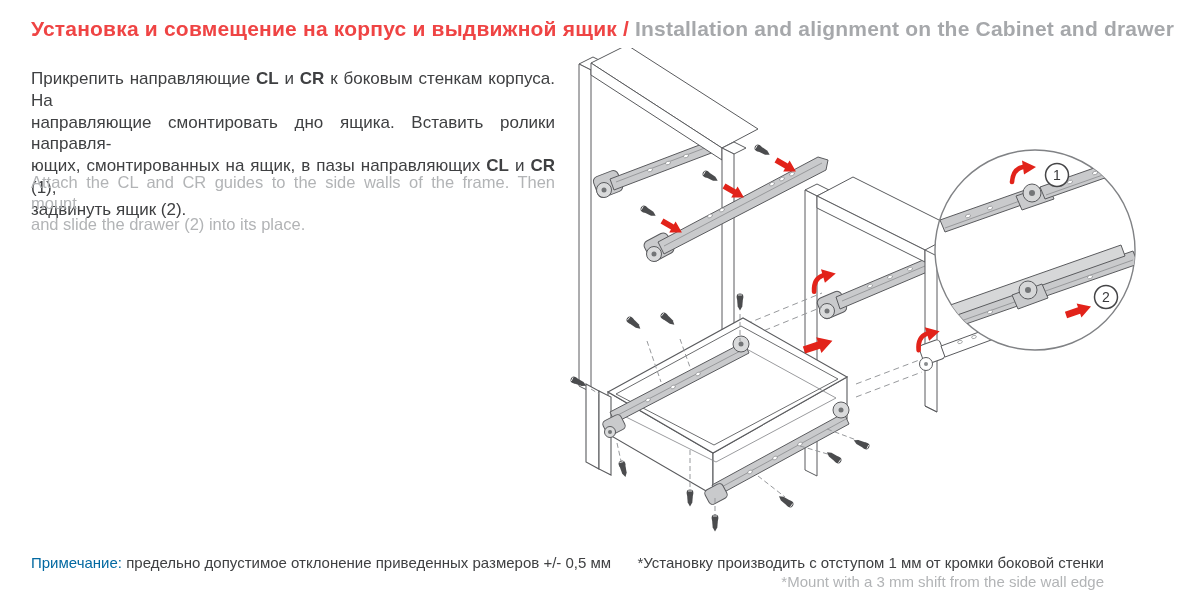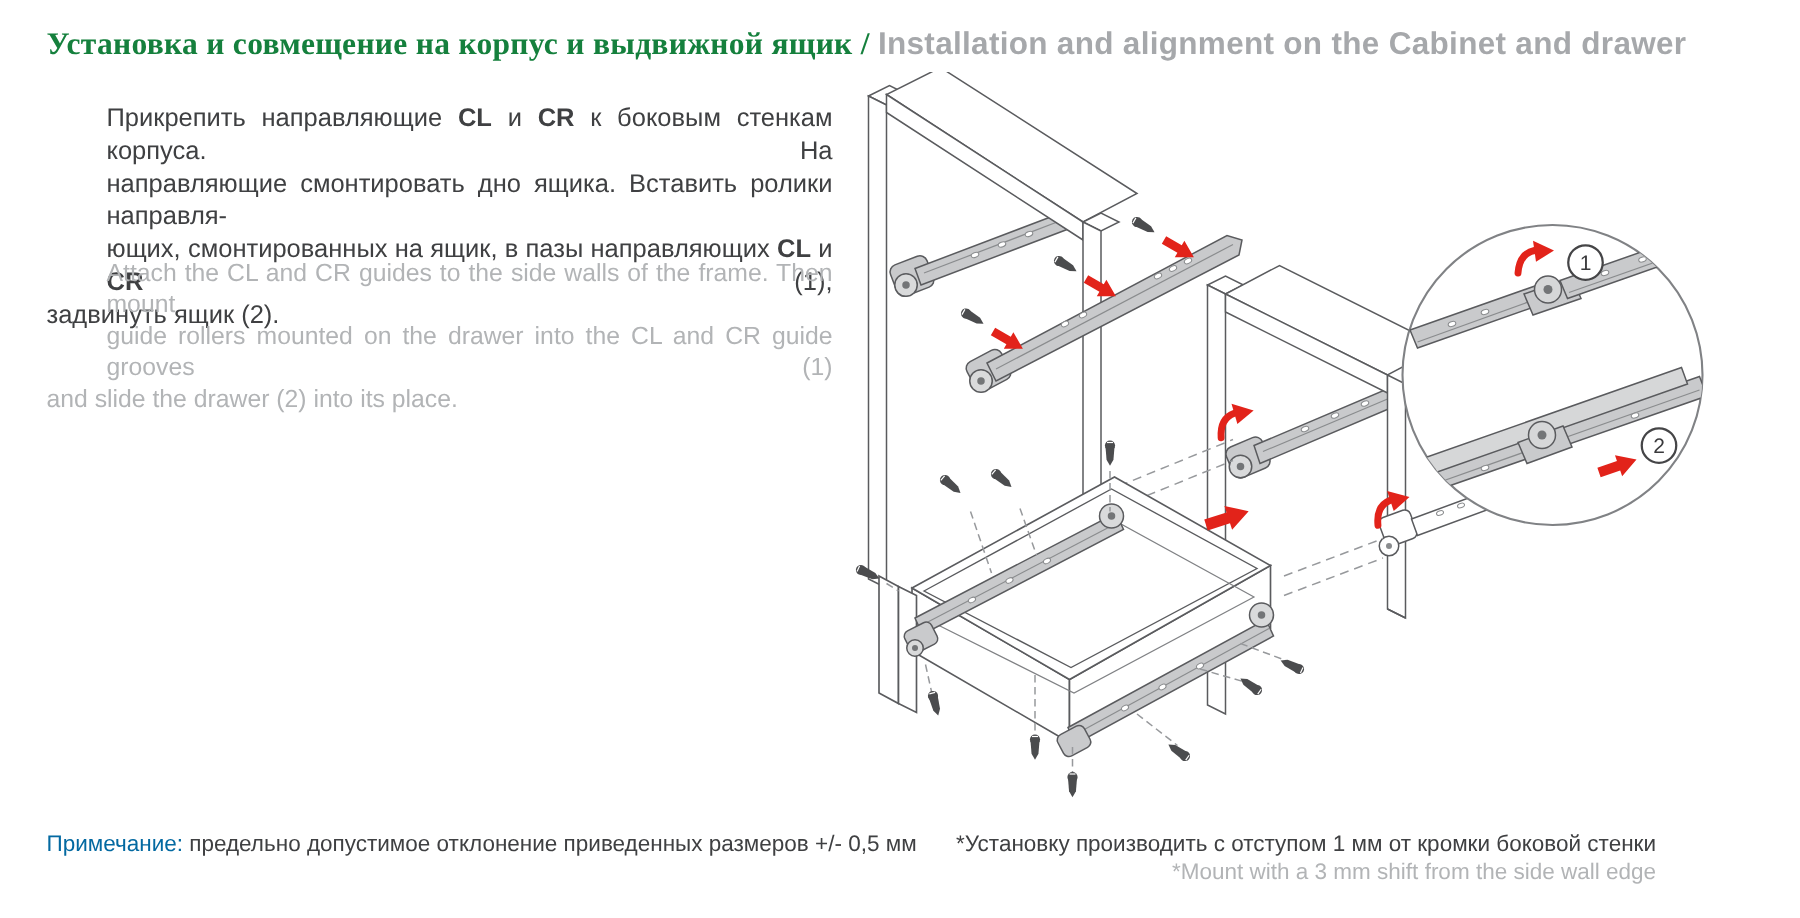--- a/index.html
+++ b/index.html
@@ -4,27 +4,27 @@
 <style>
   html,body{margin:0;padding:0;}
   body{
     width:1200px;height:612px;position:relative;background:#ffffff;
     font-family:"Liberation Sans", sans-serif;overflow:hidden;
   }
   .title{
     position:absolute;left:31px;top:17px;font-size:21px;font-weight:bold;
     white-space:nowrap;letter-spacing:.2px;
   }
-  .title .ru{color:#15803d;font-family:Liberation Serif, serif;}
+  .title .ru{color:#ef4444;}
   .title .en{color:#a6a8ab;}
   .para{position:absolute;left:31px;width:524px;}
   #para-ru{top:68px;color:#3f4042;font-size:17px;line-height:21.8px;}
   #para-en{top:172px;color:#b2b4b6;font-size:16.5px;line-height:21px;}
   .tline{white-space:normal;}
-  .tline.just{text-align:justify;text-align-last:justify;margin-left:40px;}
+  .tline.just{text-align:justify;text-align-last:justify;}
   .notes-left{position:absolute;left:31px;top:554px;font-size:15px;line-height:18.6px;}
   .notes-right{position:absolute;right:96px;top:554px;font-size:15px;line-height:18.6px;text-align:right;}
   .red{color:#0369a1;}
   .dark{color:#3f4042;}
   .lite{color:#b2b4b6;}
   #diagram{position:absolute;left:560px;top:48px;width:640px;height:510px;}
 </style>
 </head>
 <body>
 
@@ -33,21 +33,20 @@
 </div>
 
 <div class="para" id="para-ru">
     <div class="tline just"><span>Прикрепить направляющие </span><span style="font-weight: 700;">CL</span><span> и </span><span style="font-weight: 700;">CR</span><span> к боковым стенкам корпуса. На</span></div>
     <div class="tline just"><span>направляющие смонтировать дно ящика. Вставить ролики направля-</span></div>
     <div class="tline just"><span>ющих, смонтированных на ящик, в пазы направляющих </span><span style="font-weight: 700;">CL</span><span> и </span><span style="font-weight: 700;">CR</span><span> (1),</span></div>
     <div class="tline"><span>задвинуть ящик (2).</span></div>
   </div>
 <div class="para" id="para-en">
     <div class="tline just"><span>Attach the CL and CR guides to the side walls of the frame. Then mount</span></div>
-    <div class="tline just"><span>guide rollers mounted on the drawer into the CL and CR guide grooves (1)</span></div>
     <div class="tline"><span>and slide the drawer (2) into its place.</span></div>
   </div>
 
 <svg id="diagram" viewBox="0 0 640 510">
   <defs>
     <g id="screw">
       <circle cx="0" cy="0" r="3.4" fill="#4b4c4e"></circle>
       <polygon points="1,-3 9.5,-2.3 13.5,0 9.5,2.3 1,3" fill="#4b4c4e"></polygon>
       <line x1="-2" y1="-2" x2="-2" y2="2" stroke="#ffffff" stroke-width="0.8"></line>
     </g>

